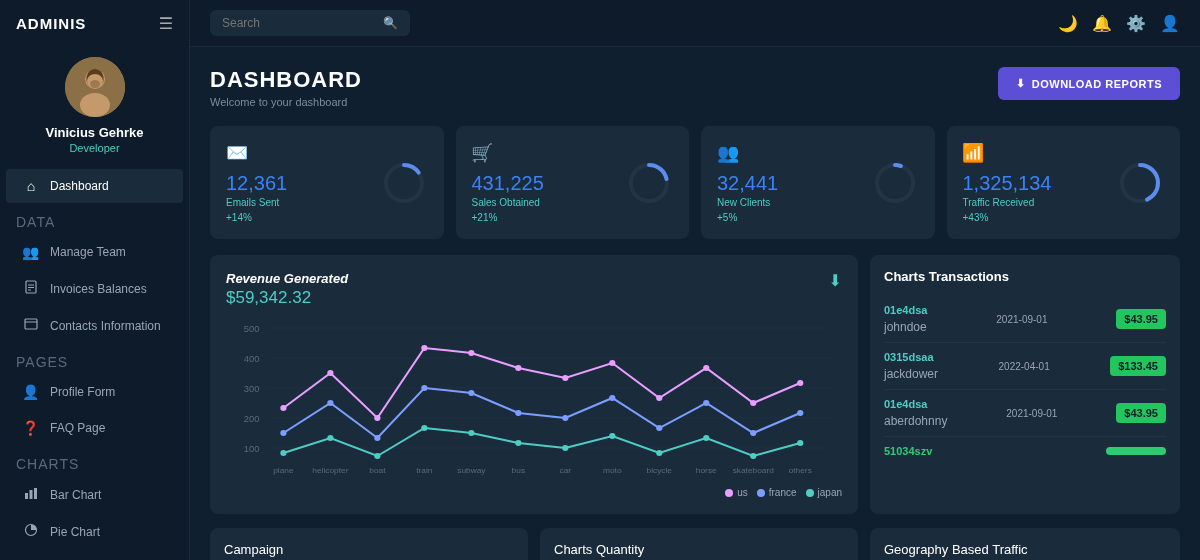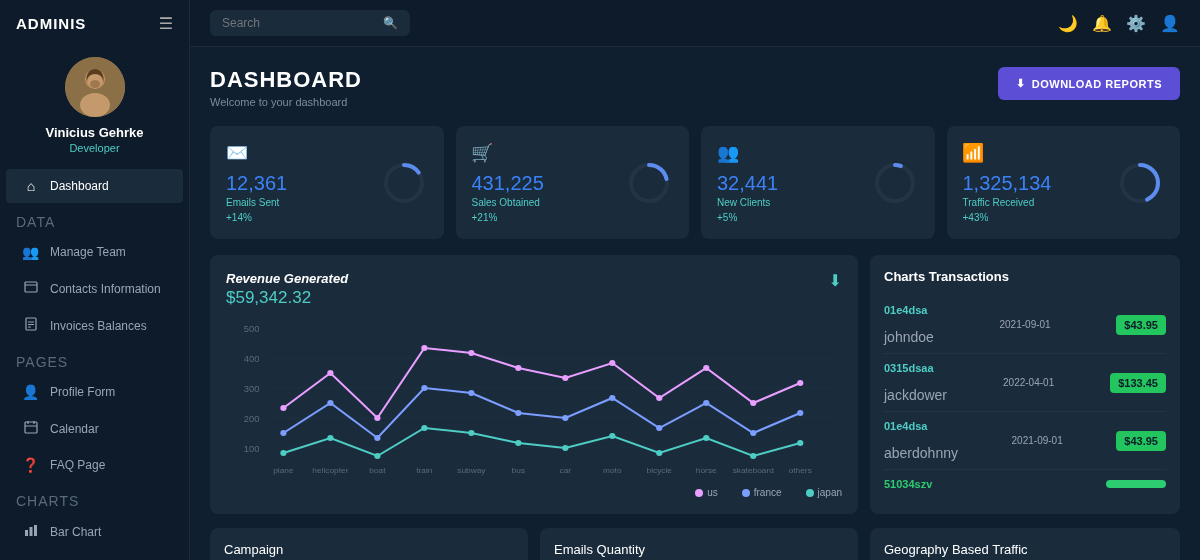--- a/index.html
+++ b/index.html
@@ -59,34 +59,34 @@
     .revenue-chart-header { display: flex; justify-content: space-between; align-items: flex-start; }
     .download-chart-icon { color: #4ecdc4; font-size: 16px; cursor: pointer; }
 
     
     .transactions-card { background: #1a2b3c; border-radius: 8px; padding: 14px; }
     .transactions-title { font-size: 13px; font-weight: 600; color: #fff; margin-bottom: 12px; }
     .transaction-item { display: flex; align-items: center; justify-content: space-between; padding: 8px 0; border-bottom: 1px solid #243447; }
     .transaction-item:last-child { border-bottom: none; }
     .transaction-left {}
     .transaction-id { color: #4ecdc4; font-size: 11px; font-weight: 600; }
-    .transaction-user { color: #9aa5b4; font-size: 14px; margin-top: 13px; text-align: center; }
+    .transaction-user { color: #9aa5b4; font-size: 12px; margin-top: 4px; }
     .transaction-date { color: #9aa5b4; font-size: 10px; }
     .transaction-amount { background: #22c55e; color: #0d1b2a; font-size: 11px; font-weight: 700; padding: 4px 8px; border-radius: 4px; }
 
     
     .bottom-row { display: grid; grid-template-columns: 1fr 1fr 310px; gap: 12px; }
     .bottom-card { background: #1a2b3c; border-radius: 8px; padding: 14px; min-height: 80px; }
     .bottom-card-title { font-size: 13px; font-weight: 400; color: #fff; }
 
     
     .ring-svg { transform: rotate(-90deg); }
     .ring-bg { fill: none; stroke: #243447; stroke-width: 4; }
     .ring-fg { fill: none; stroke-width: 4; stroke-linecap: round; }
-    .chart-legend { display: flex; gap: 24px; justify-content: flex-end; margin-top: 6px; }
+    .chart-legend { display: flex; gap: 9px; justify-content: flex-end; margin-top: 6px; }
     .legend-item { display: flex; align-items: center; gap: 4px; font-size: 10px; color: #9aa5b4; }
     .legend-dot { width: 8px; height: 8px; border-radius: 50%; }
 
     ::-webkit-scrollbar { width: 4px; }
     ::-webkit-scrollbar-track { background: #0d1b2a; }
     ::-webkit-scrollbar-thumb { background: #243447; border-radius: 2px; }
   </style>
 </head>
 <body>
 
@@ -120,53 +120,42 @@
   </div>
 
   <div class="sidebar-section-label">Data</div>
   <div class="sidebar-item">
     <span class="sidebar-item-icon">👥</span>
     <span>Manage Team</span>
   </div>
   <div class="sidebar-item">
     <span class="sidebar-item-icon">
       <svg width="14" height="14" viewBox="0 0 14 14" fill="none">
-          <rect x="1" y="2" width="12" height="10" rx="1" stroke="#9aa5b4" stroke-width="1.2"></rect>
-          <line x1="1" y1="5" x2="13" y2="5" stroke="#9aa5b4" stroke-width="1"></line>
-        </svg>
-    </span>
-    <span>Contacts Information</span>
-  </div>
-  <div class="sidebar-item">
-    <span class="sidebar-item-icon">
-      <svg width="14" height="14" viewBox="0 0 14 14" fill="none">
           <rect x="2" y="1" width="10" height="12" rx="1" stroke="#9aa5b4" stroke-width="1.2"></rect>
           <line x1="4" y1="5" x2="10" y2="5" stroke="#9aa5b4" stroke-width="1"></line>
           <line x1="4" y1="7.5" x2="10" y2="7.5" stroke="#9aa5b4" stroke-width="1"></line>
           <line x1="4" y1="10" x2="7" y2="10" stroke="#9aa5b4" stroke-width="1"></line>
         </svg>
     </span>
     <span>Invoices Balances</span>
   </div>
+  <div class="sidebar-item">
+    <span class="sidebar-item-icon">
+      <svg width="14" height="14" viewBox="0 0 14 14" fill="none">
+          <rect x="1" y="2" width="12" height="10" rx="1" stroke="#9aa5b4" stroke-width="1.2"></rect>
+          <line x1="1" y1="5" x2="13" y2="5" stroke="#9aa5b4" stroke-width="1"></line>
+        </svg>
+    </span>
+    <span>Contacts Information</span>
+  </div>
 
   <div class="sidebar-section-label">Pages</div>
   <div class="sidebar-item">
     <span class="sidebar-item-icon">👤</span>
     <span>Profile Form</span>
-  </div>
-  <div class="sidebar-item">
-    <span class="sidebar-item-icon">
-      <svg width="14" height="14" viewBox="0 0 14 14" fill="none">
-          <rect x="1" y="2" width="12" height="11" rx="1" stroke="#9aa5b4" stroke-width="1.2"></rect>
-          <line x1="1" y1="6" x2="13" y2="6" stroke="#9aa5b4" stroke-width="1"></line>
-          <line x1="4" y1="1" x2="4" y2="4" stroke="#9aa5b4" stroke-width="1.2"></line>
-          <line x1="10" y1="1" x2="10" y2="4" stroke="#9aa5b4" stroke-width="1.2"></line>
-        </svg>
-    </span>
-    <span>Calendar</span>
   </div>
   <div class="sidebar-item">
     <span class="sidebar-item-icon">❓</span>
     <span>FAQ Page</span>
   </div>
 
   <div class="sidebar-section-label">Charts</div>
   <div class="sidebar-item">
     <span class="sidebar-item-icon">
       <svg width="14" height="14" viewBox="0 0 14 14" fill="none">
@@ -413,21 +402,21 @@
         <div class="bottom-card-title">Campaign</div>
         <div style="display:flex;justify-content:center;align-items:center;height:50px;">
           <svg width="50" height="50" viewBox="0 0 50 50">
             <circle cx="25" cy="25" r="20" fill="none" stroke="#243447" stroke-width="4"></circle>
             <circle cx="25" cy="25" r="20" fill="none" stroke="#4ecdc4" stroke-width="4" stroke-dasharray="50 76" stroke-dashoffset="31" transform="rotate(-90 25 25)"></circle>
             <circle cx="25" cy="25" r="20" fill="none" stroke="#7c9fff" stroke-width="4" stroke-dasharray="30 96" stroke-dashoffset="-19" transform="rotate(-90 25 25)"></circle>
           </svg>
         </div>
       </div>
       <div class="bottom-card">
-        <div class="bottom-card-title">Emails Quantity</div>
+        <div class="bottom-card-title">Charts Quantity</div>
       </div>
       <div class="bottom-card">
         <div class="bottom-card-title">Geography Based Traffic</div>
 
       </div>
     </div>
   </div>
 </div>
 
 </body></html>

